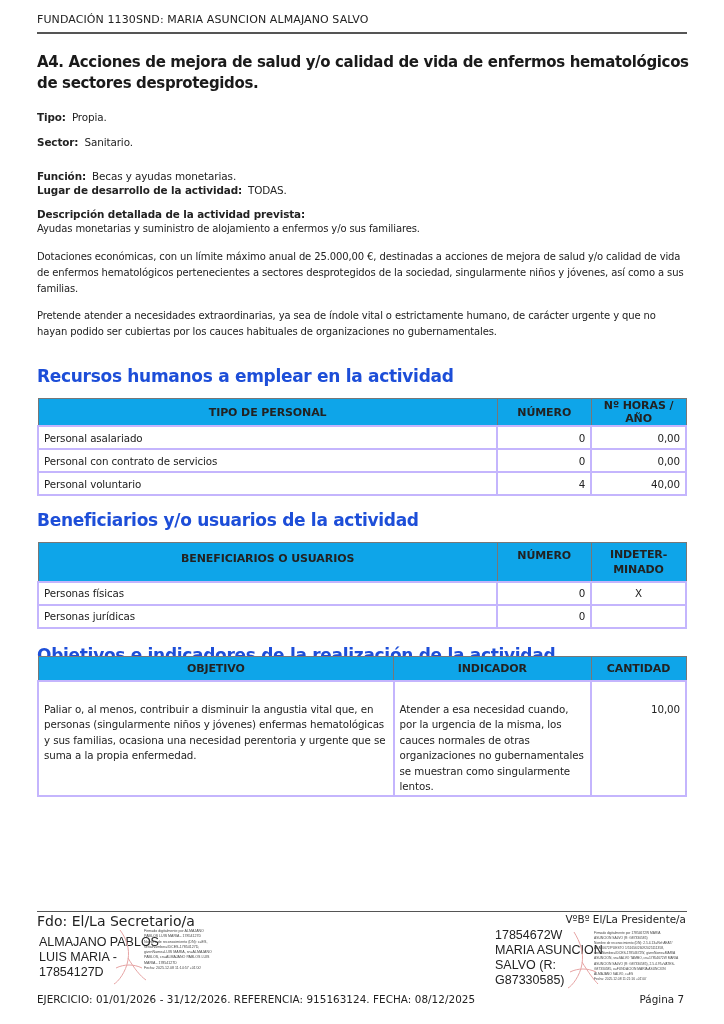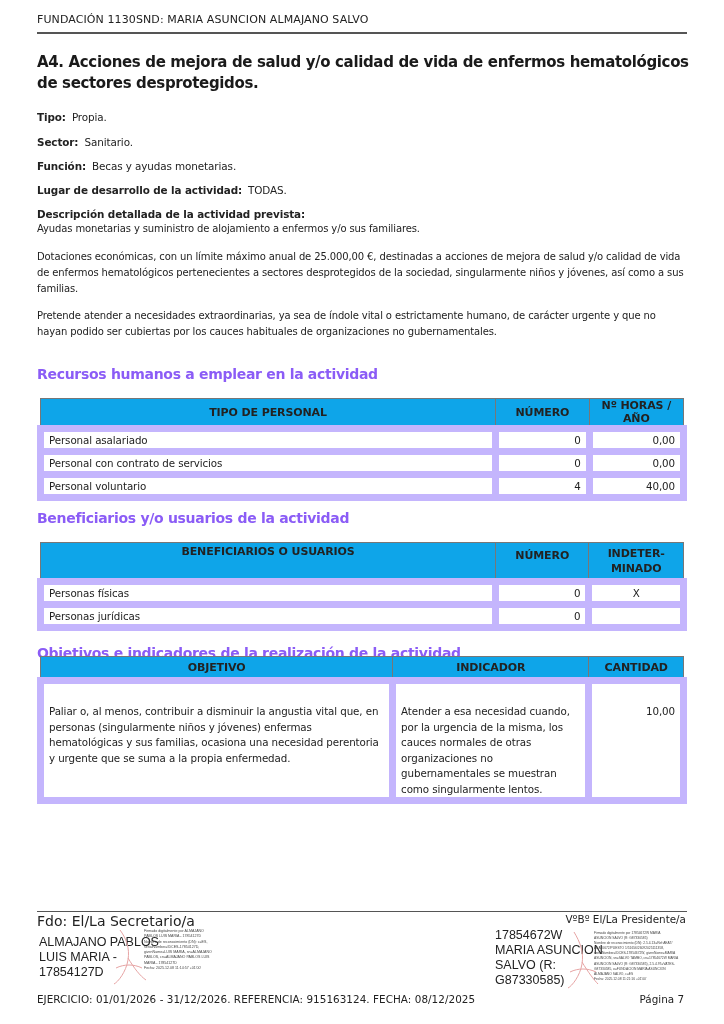--- a/index.html
+++ b/index.html
@@ -10,25 +10,25 @@
   .header-rule { position: absolute; left: 37px; top: 32px; width: 650px; height: 2px; background: #555; }
 
   .title { position: absolute; left: 37px; top: 52px; width: 660px; font-size: 15px; font-weight: bold; line-height: 21px; color: #1a1a1a; font-family: "DejaVu Sans", sans-serif; letter-spacing: -0.35px; }
 
   .field { position: absolute; left: 37px; font-size: 10.4px; color: #222; letter-spacing: -0.1px; }
   .field b { font-weight: bold; margin-right: 6px; }
 
   .desc-label { position: absolute; left: 37px; top: 208px; font-size: 10.4px; font-weight: bold; color: #222; letter-spacing: -0.1px; }
   .para { position: absolute; left: 37px; width: 652px; font-size: 10px; line-height: 16.2px; color: #222; letter-spacing: -0.12px; }
 
-  .section-title { position: absolute; left: 37px; font-size: 14px; font-weight: bold; color: #8b5cf6; letter-spacing: -0.3px; text-align: center; }
+  .section-title { position: absolute; left: 37px; font-size: 17px; font-weight: bold; color: #1d4ed8; letter-spacing: -0.3px; text-align: center; }
 
   table.grid { position: absolute; left: 37px; width: 650px; border-collapse: collapse; font-size: 10.3px; color: #222; letter-spacing: -0.1px; }
   table.grid th { background: #0ea5e9; font-weight: bold; text-align: center; border: 1px solid #777; font-size: 11px; padding: 0 4px; }
-  table.grid td { border: 7px solid #c4b5fd; padding: 0 5px; height: 23px; margin-top: 48px; }
+  table.grid td { border: 2px solid #c4b5fd; padding: 0 5px; height: 23px; margin-top: 48px; }
   table.grid td.num { text-align: right; }
   table.grid td.ctr { text-align: center; }
   table.grid td.top { vertical-align: top; padding-top: 20px; line-height: 15.5px; }
 
   .footer-rule { position: absolute; left: 37px; top: 911px; width: 650px; height: 1px; background: #555; }
   .sign-label-left { position: absolute; left: 37px; top: 913px; font-size: 14px; color: #222; }
   .sign-label-right { position: absolute; right: 38px; top: 913px; font-size: 10.4px; color: #222; }
 
   .sig-name { position: absolute; font-family: "Liberation Sans", sans-serif; font-size: 12.5px; line-height: 15px; color: #222; }
   .sig-small { position: absolute; font-family: "Liberation Sans", sans-serif; font-size: 3.6px; line-height: 5.3px; color: #444; }
@@ -40,21 +40,21 @@
 </head>
 <body>
 
 <div class="page-header">FUNDACIÓN 1130SND: MARIA ASUNCION ALMAJANO SALVO</div>
 <div class="header-rule"></div>
 
 <div class="title">A4. Acciones de mejora de salud y/o calidad de vida de enfermos hematológicos de sectores desprotegidos.</div>
 
 <div class="field" style="top:111px;"><b>Tipo:</b><span>Propia.</span></div>
 <div class="field" style="top:136px;"><b>Sector:</b><span>Sanitario.</span></div>
-<div class="field" style="top:160px;"><b>Función:</b><span>Becas y ayudas monetarias.</span></div>
+<div class="field" style="top:170px;"><b>Función:</b><span>Becas y ayudas monetarias.</span></div>
 <div class="field" style="top:184px;"><b>Lugar de desarrollo de la actividad:</b><span>TODAS.</span></div>
 
 <div class="desc-label">Descripción detallada de la actividad prevista:</div>
 <div class="para" style="top:221px;">Ayudas monetarias y suministro de alojamiento a enfermos y/o sus familiares.</div>
 <div class="para" style="top:249px;">Dotaciones económicas, con un límite máximo anual de 25.000,00 €, destinadas a acciones de mejora de salud y/o calidad de vida de enfermos hematológicos pertenecientes a sectores desprotegidos de la sociedad, singularmente niños y jóvenes, así como a sus familias.</div>
 <div class="para" style="top:308px;">Pretende atender a necesidades extraordinarias, ya sea de índole vital o estrictamente humano, de carácter urgente y que no hayan podido ser cubiertas por los cauces habituales de organizaciones no gubernamentales.</div>
 
 <div class="section-title" style="top:366px;">Recursos humanos a emplear en la actividad</div>
 <table class="grid" style="top:398px;">
   <colgroup>
@@ -88,21 +88,21 @@
 
 <div class="section-title" style="top:510px;">Beneficiarios y/o usuarios de la actividad</div>
 <table class="grid" style="top:542px;">
   <colgroup>
       <col style="width:461px">
       <col style="width:94px">
       <col style="width:95px">
     </colgroup>
   <tbody>
       <tr style="height:39px;">
-    <th style="vertical-align:top;padding-top:2px;">BENEFICIARIOS O USUARIOS</th>
+    <th style="vertical-align:top;padding-top:9px;">BENEFICIARIOS O USUARIOS</th>
     <th style="vertical-align:top;padding-top:6px;">NÚMERO</th>
     <th style="line-height:15px;"><span>INDETER-</span><br><span>MINADO</span></th>
   </tr>
   <tr>
     <td>Personas físicas</td>
     <td class="num">0</td>
     <td class="ctr">X</td>
   </tr>
   <tr>
     <td>Personas jurídicas</td>

